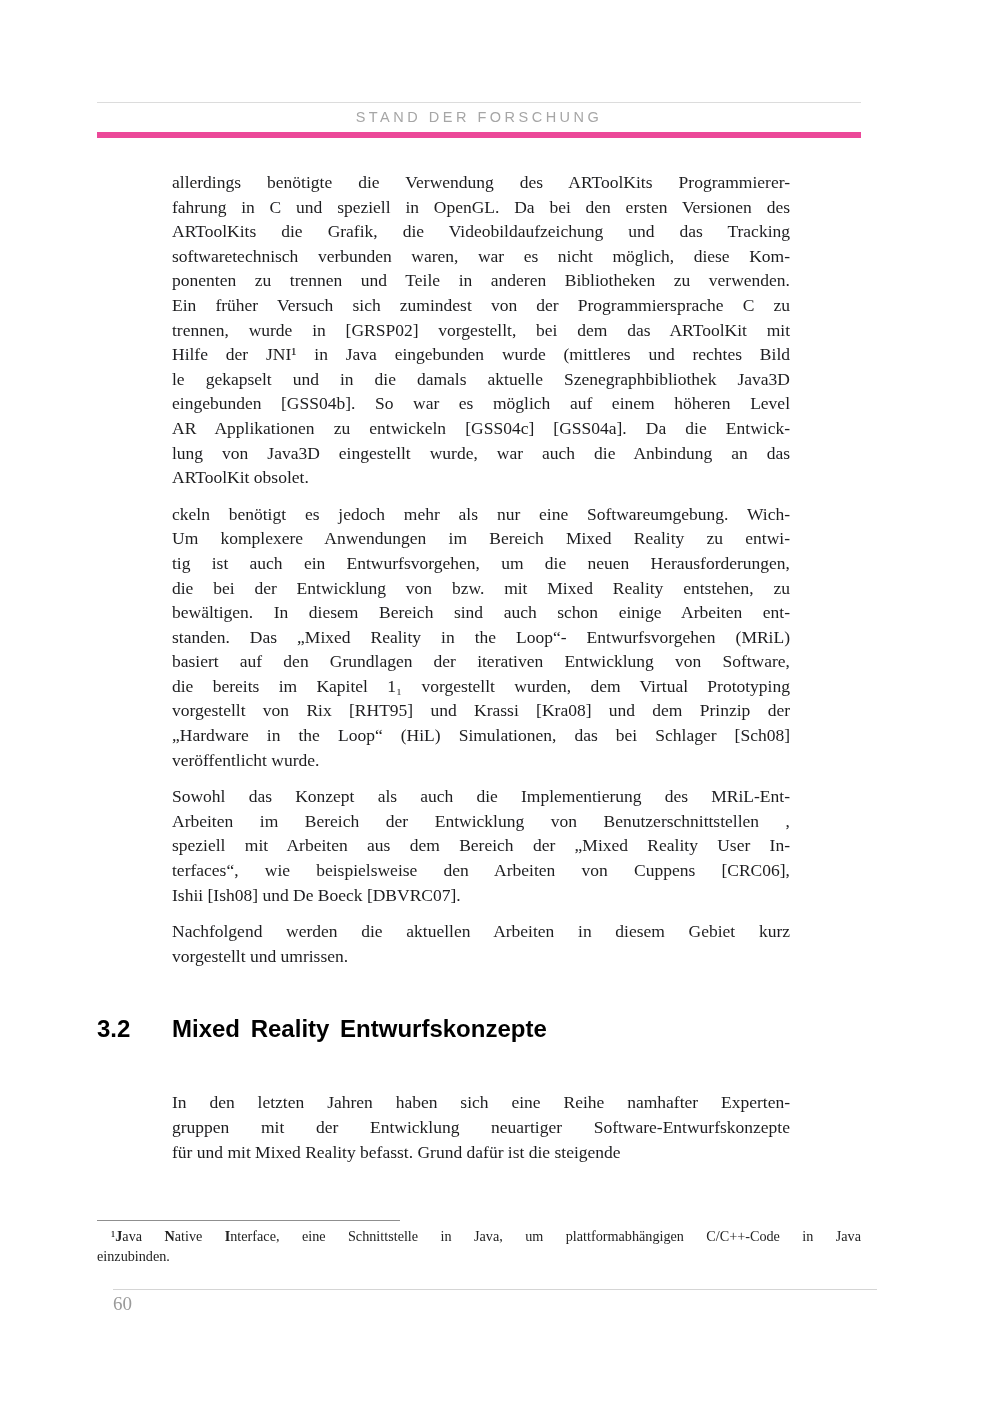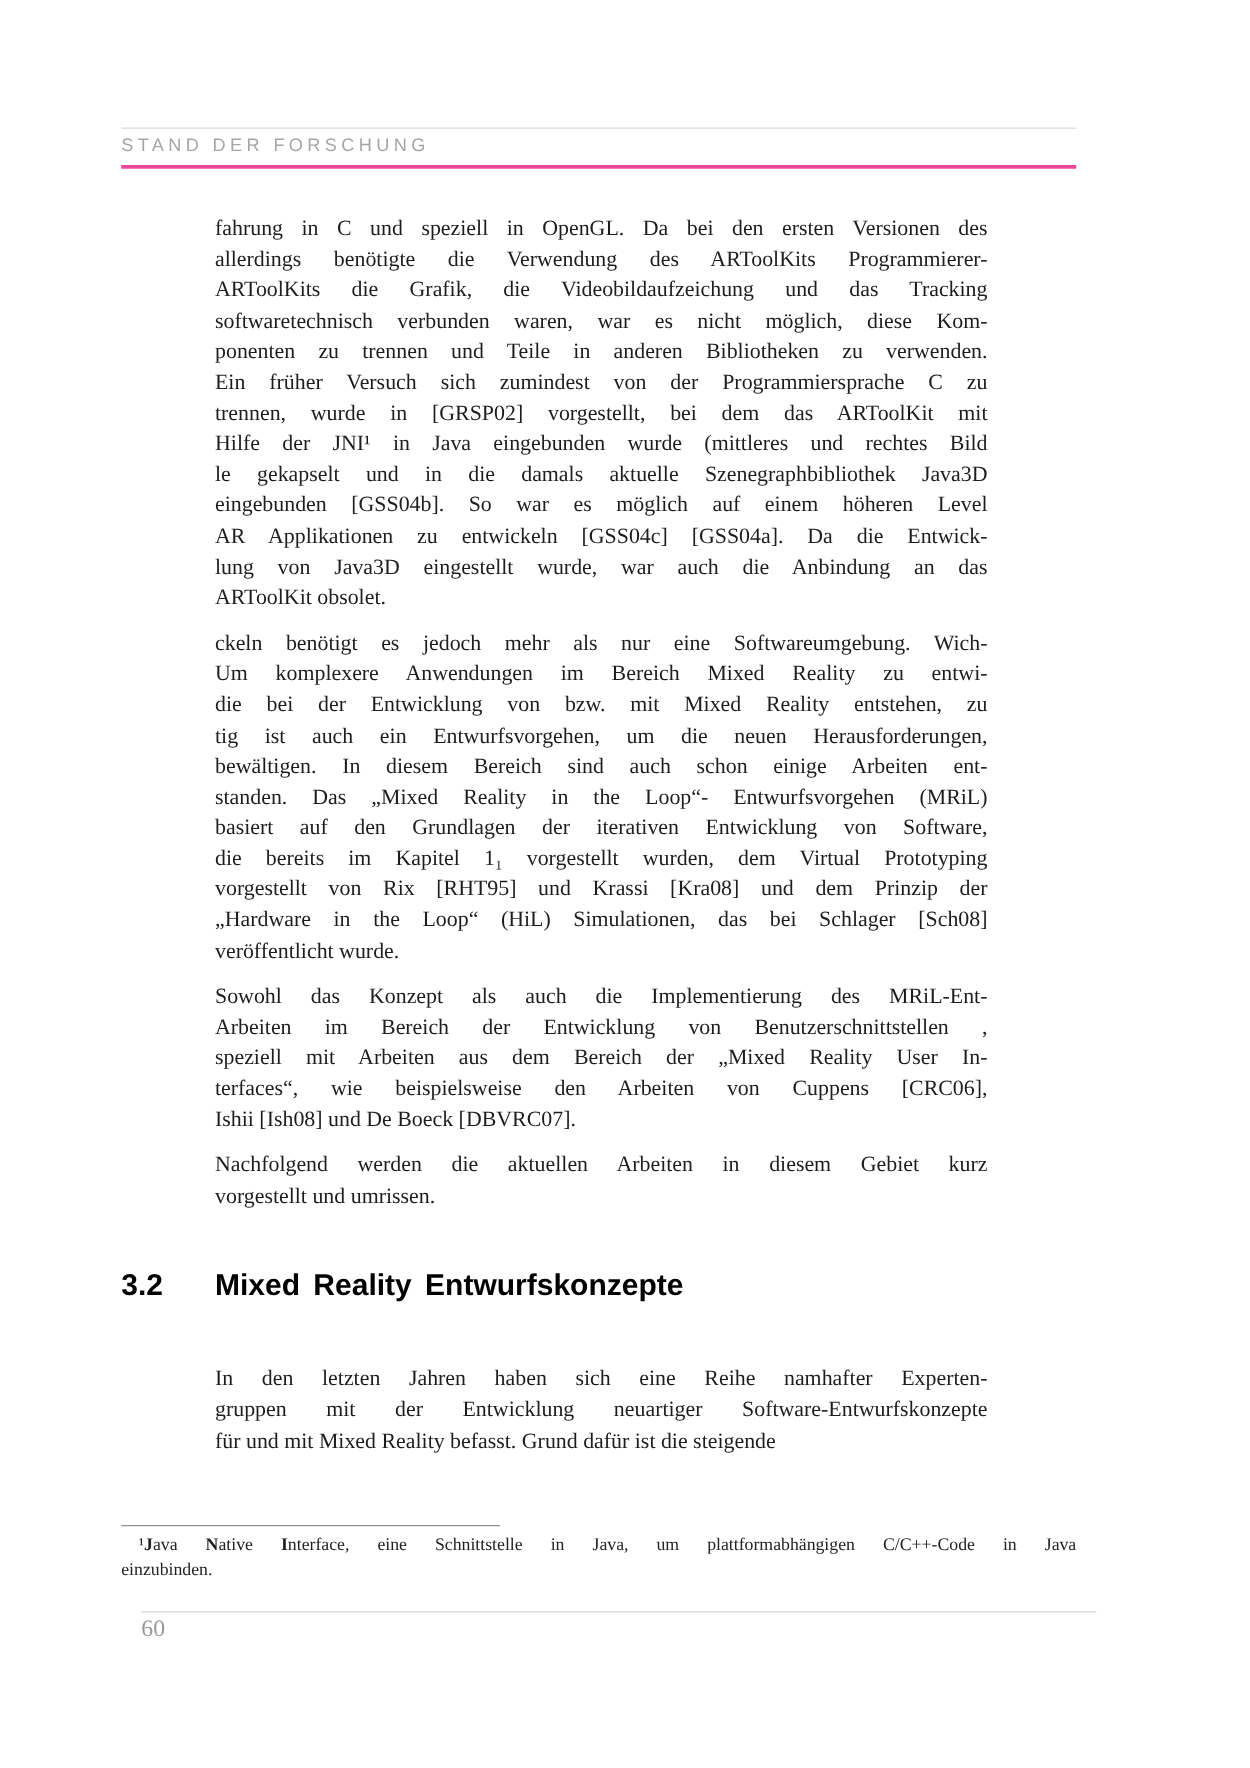--- a/index.html
+++ b/index.html
@@ -8,21 +8,22 @@
     position: relative;
     background: #ffffff;
     overflow: hidden;
     font-family: "Liberation Serif", "DejaVu Serif", serif;
     color: #1d1d1f;
   }
   .page-header {
     position: absolute;
     top: 102px; left: 97px; width: 764px;
     border-top: 1px solid #dcdcdc;
-    border-bottom: 3px solid #ec4899;
+    border-bottom: 6px solid #ec4899;
+    text-align: center;
   }
   .header-title {
     font-family: "Liberation Sans", sans-serif;
     font-size: 14.5px;
     letter-spacing: 3.5px;
     color: #a6a6a6;
     line-height: 29px;
   }
   .text-flow {
     position: absolute;
@@ -77,39 +78,39 @@
 </style>
 </head>
 <body>
 
 <header class="page-header">
   <div class="header-title">STAND DER FORSCHUNG</div>
 </header>
 
 <main class="text-flow">
     <div class="para">
+      <div class="line">allerdings benötigte die Verwendung des ARToolKits Programmierer-</div>
       <div class="line">fahrung in C und speziell in OpenGL. Da bei den ersten Versionen des</div>
-      <div class="line">allerdings benötigte die Verwendung des ARToolKits Programmierer-</div>
       <div class="line">ARToolKits die Grafik, die Videobildaufzeichung und das Tracking</div>
       <div class="line">softwaretechnisch verbunden waren, war es nicht möglich, diese Kom-</div>
       <div class="line">ponenten zu trennen und Teile in anderen Bibliotheken zu verwenden.</div>
       <div class="line">Ein früher Versuch sich zumindest von der Programmiersprache C zu</div>
       <div class="line">trennen, wurde in [GRSP02] vorgestellt, bei dem das ARToolKit mit</div>
       <div class="line">Hilfe der JNI¹ in Java eingebunden wurde (mittleres und rechtes Bild</div>
       <div class="line">le gekapselt und in die damals aktuelle Szenegraphbibliothek Java3D</div>
       <div class="line">eingebunden [GSS04b]. So war es möglich auf einem höheren Level</div>
       <div class="line">AR Applikationen zu entwickeln [GSS04c] [GSS04a]. Da die Entwick-</div>
       <div class="line">lung von Java3D eingestellt wurde, war auch die Anbindung an das</div>
       <div class="line last">ARToolKit obsolet.</div>
     </div>
     <div class="para">
       <div class="line">ckeln benötigt es jedoch mehr als nur eine Softwareumgebung. Wich-</div>
       <div class="line">Um komplexere Anwendungen im Bereich Mixed Reality zu entwi-</div>
+      <div class="line">tig ist auch ein Entwurfsvorgehen, um die neuen Herausforderungen,</div>
       <div class="line">die bei der Entwicklung von bzw. mit Mixed Reality entstehen, zu</div>
-      <div class="line">tig ist auch ein Entwurfsvorgehen, um die neuen Herausforderungen,</div>
       <div class="line">bewältigen. In diesem Bereich sind auch schon einige Arbeiten ent-</div>
       <div class="line">standen. Das „Mixed Reality in the Loop“- Entwurfsvorgehen (MRiL)</div>
       <div class="line">basiert auf den Grundlagen der iterativen Entwicklung von Software,</div>
       <div class="line">die bereits im Kapitel 1₁ vorgestellt wurden, dem Virtual Prototyping</div>
       <div class="line">vorgestellt von Rix [RHT95] und Krassi [Kra08] und dem Prinzip der</div>
       <div class="line">„Hardware in the Loop“ (HiL) Simulationen, das bei Schlager [Sch08]</div>
       <div class="line last">veröffentlicht wurde.</div>
     </div>
     <div class="para">
       <div class="line">Sowohl das Konzept als auch die Implementierung des MRiL-Ent-</div>

